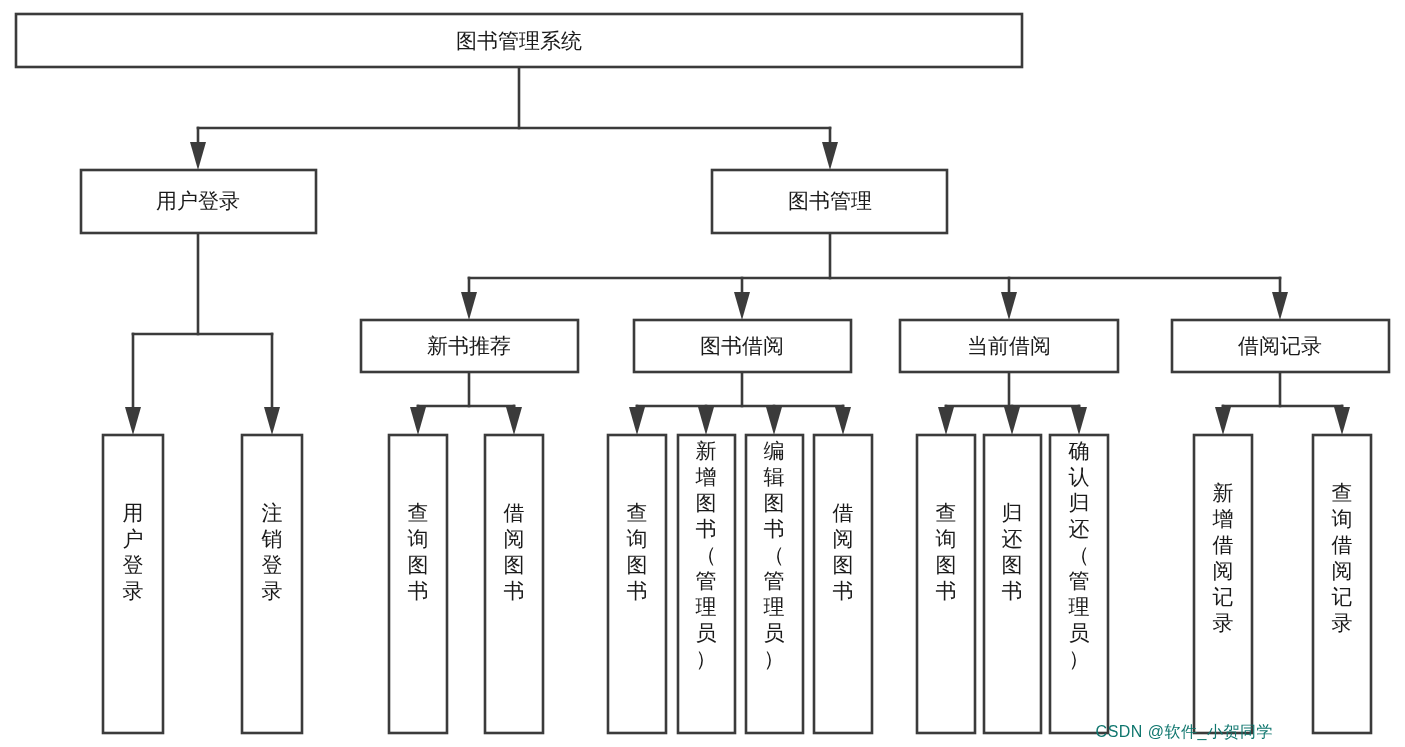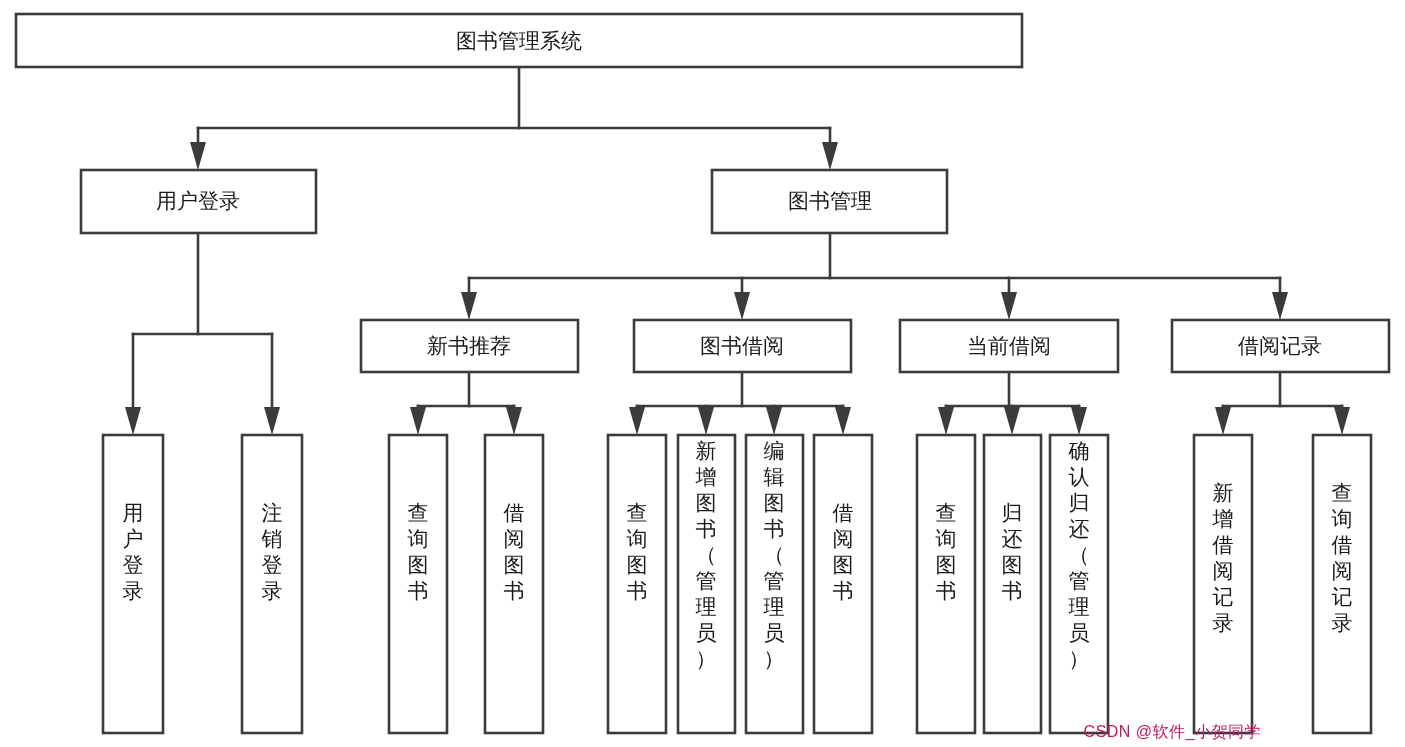--- a/index.html
+++ b/index.html
@@ -51,25 +51,25 @@
     dominant-baseline: middle;
   }
   .node-label-vertical {
     font-family: "Liberation Sans", "DejaVu Sans", sans-serif;
     font-size: 21px;
     fill: #1a1a1a;
     text-anchor: middle;
   }
   .watermark {
     position: absolute;
-    right: 12px;
+    right: 0;
     bottom: 4px;
     font-family: "Liberation Sans", "DejaVu Sans", sans-serif;
     font-size: 16px;
-    color: #be185d;
+    color: #0f766e;
     white-space: nowrap;
     letter-spacing: 0.5px;
     pointer-events: none;
     margin-left: 36px;
   }
 </style>
 </head>
 <body>
 
 <div id="diagram-root">

